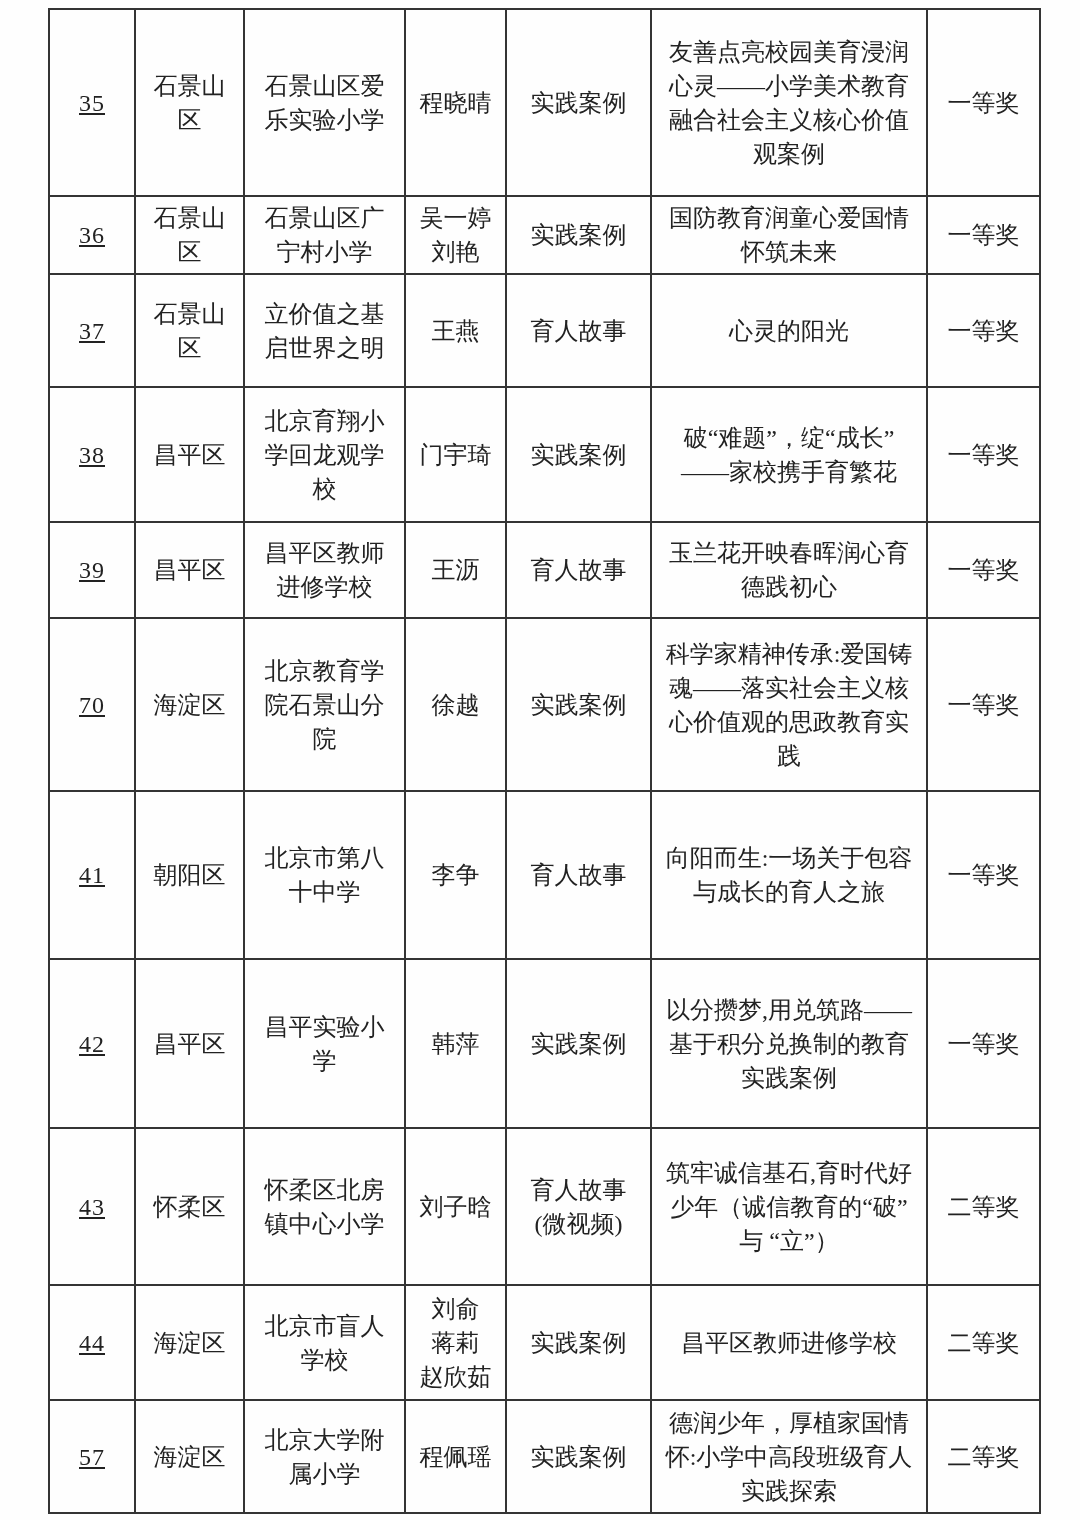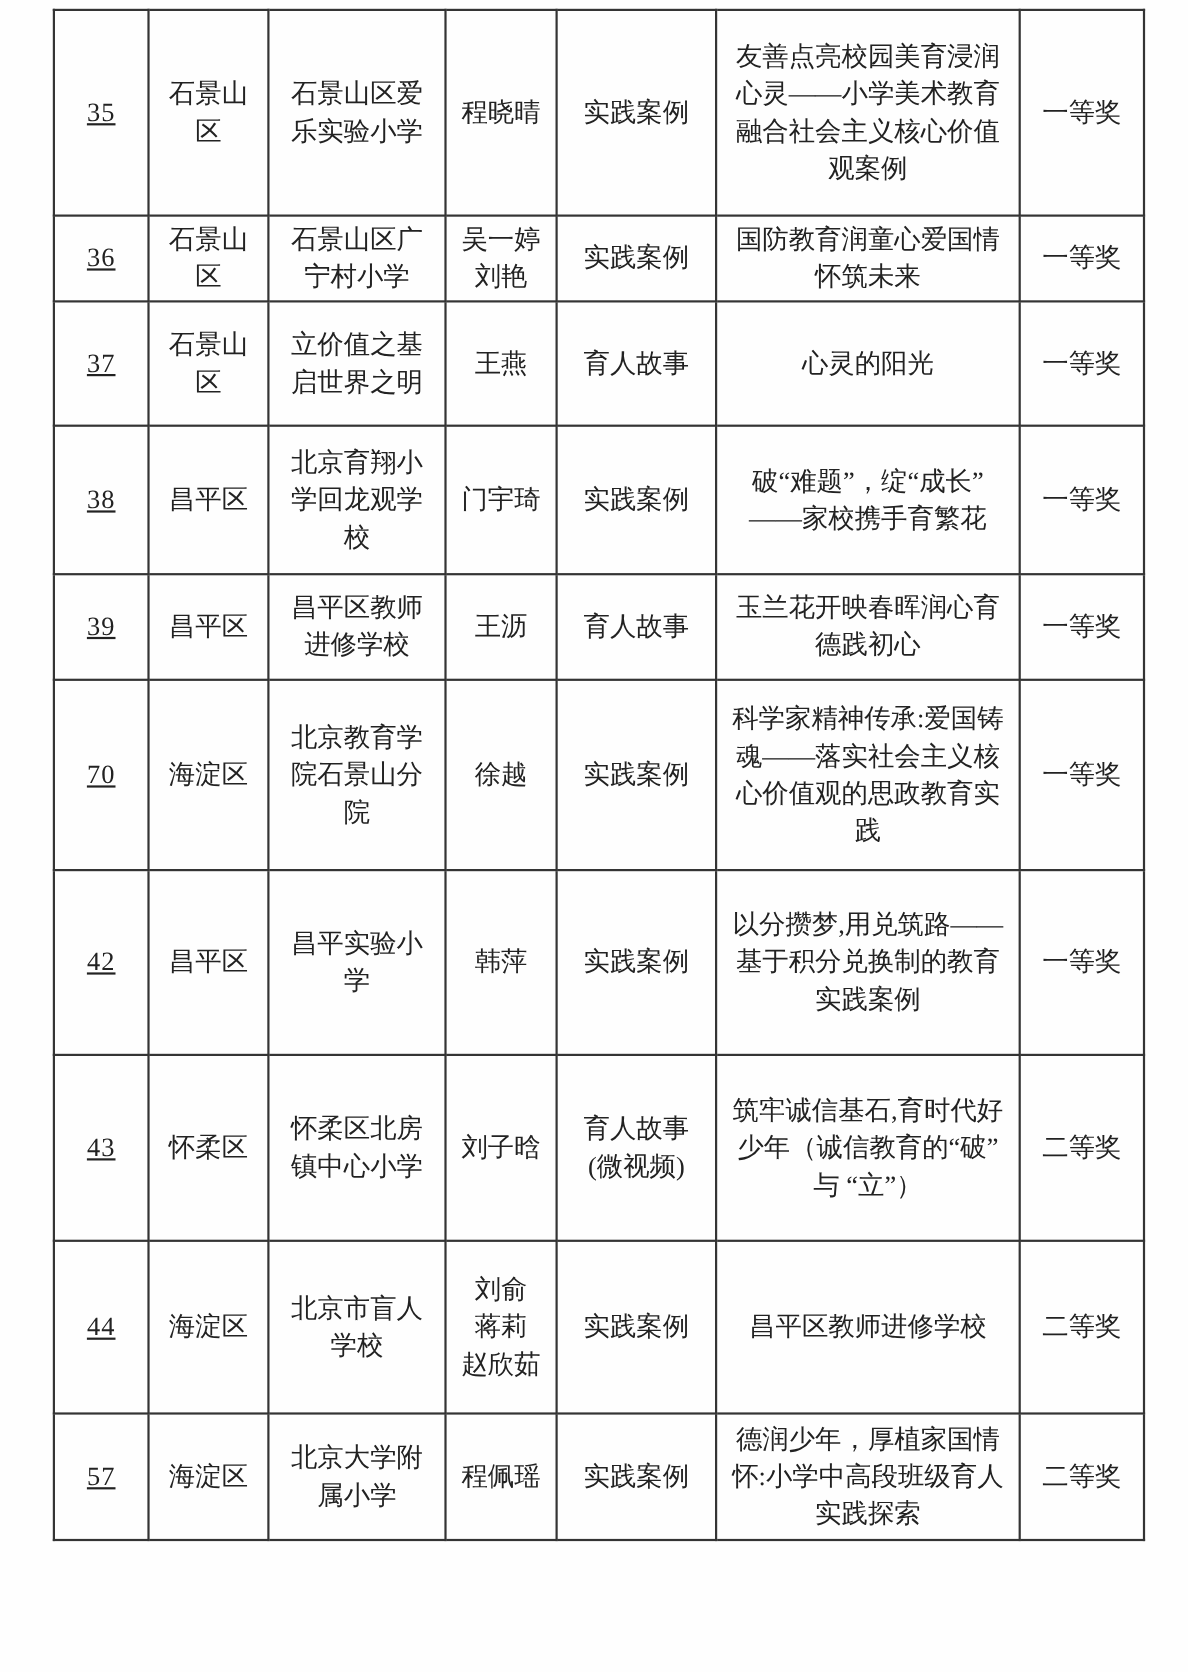--- a/index.html
+++ b/index.html
@@ -122,20 +122,29 @@
     <tr>
       <td class="c-no">70</td>
       <td class="c-district">海淀区</td>
       <td class="c-school">北京教育学院石景山分院</td>
       <td class="c-authors">徐越</td>
       <td class="c-category">实践案例</td>
       <td class="c-title">科学家精神传承:爱国铸魂——落实社会主义核心价值观的思政教育实践</td>
       <td class="c-award">一等奖</td>
     </tr>
 
+    <tr>
+      <td class="c-no">41</td>
+      <td class="c-district">朝阳区</td>
+      <td class="c-school">北京市第八十中学</td>
+      <td class="c-authors">李争</td>
+      <td class="c-category">育人故事</td>
+      <td class="c-title">向阳而生:一场关于包容与成长的育人之旅</td>
+      <td class="c-award">一等奖</td>
+    </tr>
 
     <tr>
       <td class="c-no">42</td>
       <td class="c-district">昌平区</td>
       <td class="c-school">昌平实验小学</td>
       <td class="c-authors">韩萍</td>
       <td class="c-category">实践案例</td>
       <td class="c-title">以分攒梦,用兑筑路——基于积分兑换制的教育实践案例</td>
       <td class="c-award">一等奖</td>
     </tr>

